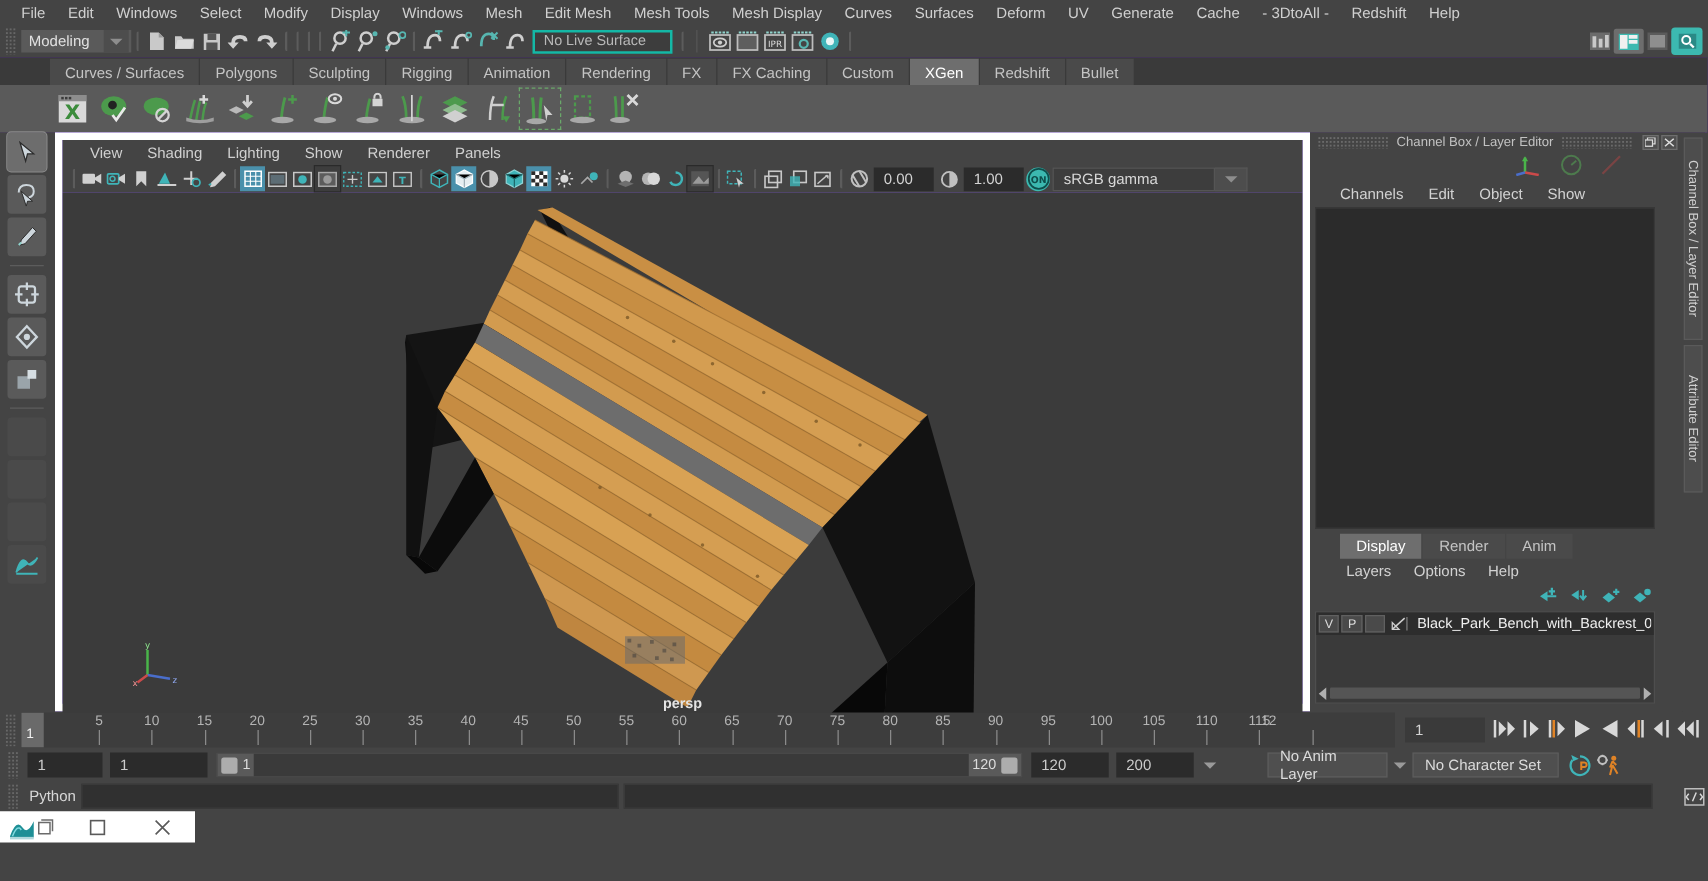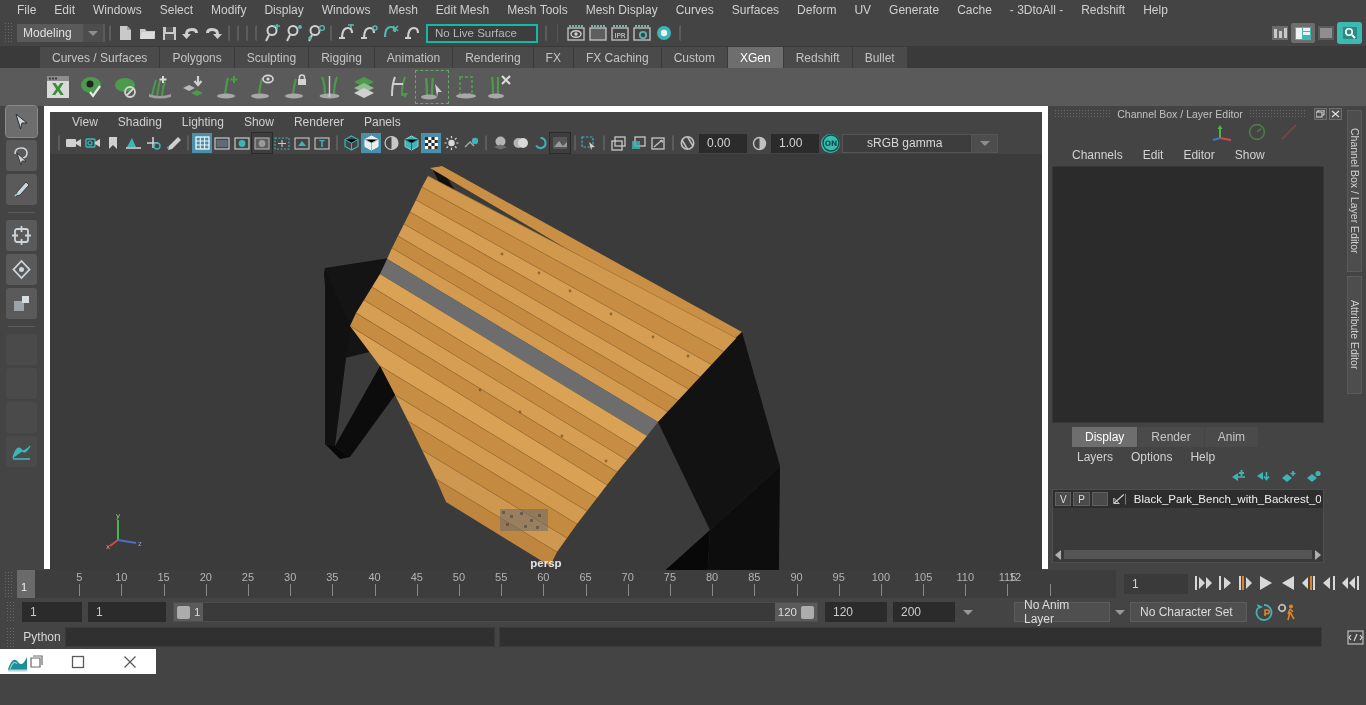--- a/index.html
+++ b/index.html
@@ -76,21 +76,21 @@
   #vpmenu .vm { padding:0 10px; font-size:12px; color:#d0d0d0; line-height:20px; }
   #vpbar { height:22px; background:#444; display:flex; align-items:center; padding-left:4px; }
   #vpbar .vi { width:20px;height:20px; display:flex;align-items:center;justify-content:center; position:relative; }
   #vpbar .vi.on { background:#4a90ab; }
   #vpbar .vi.framed { outline:1px solid #2a2a2a; background:#3d3d3d; }
   #vpcanvas { position:relative; background:#3b3b3b; overflow:hidden; }
   #persplabel { position:absolute; left:0; right:0; bottom:4px; text-align:center; font-size:11.5px; color:#e4e4e4; font-weight:bold; }
   #axisgiz { position:absolute; left:56px; bottom:20px; }
   .srgbsel {
     height:19px; width:130px; background:#3d3d3d; border:1px solid #555; color:#d8d8d8;
-    font-size:12px; display:flex; align-items:center; padding-left:24px; margin-left:2px;
+    font-size:12px; display:flex; align-items:center; padding-left:8px; margin-left:2px;
   }
   .srgbarw { width:26px; height:19px; background:#4d4d4d; border:1px solid #555; border-left:none;
     display:flex; align-items:center; justify-content:center; }
 
   
   #rightpanel { width:298px; background:#444; display:flex; flex-direction:column; }
   #rp-title { height:16px; display:flex; align-items:center; font-size:10.5px; color:#c2c2c2; position:relative; }
   .dotfill { flex:1; height:10px; background-image:radial-gradient(#6a6a6a 38%, transparent 40%); background-size:3px 3px; }
   .rp-btn { width:13px;height:12px; border:1px solid #6e6e6e; background:#4f4f4f; margin-left:2px;
     display:flex;align-items:center;justify-content:center; font-size:9px; color:#ddd; }
@@ -896,21 +896,21 @@
       <div>
         <svg width="18" height="18" viewBox="0 0 18 18">
             <path d="M2 16 L16 2" stroke="#7a4444" stroke-width="1.8"></path>
           </svg>
       </div>
     </div>
 
     <div id="rp-menu">
       <div class="rm">Channels</div>
       <div class="rm">Edit</div>
-      <div class="rm">Editor</div>
+      <div class="rm">Object</div>
       <div class="rm">Show</div>
     </div>
 
     <div id="chanbox"></div>
 
     <div id="lyrtabs" style="margin-top:4px;">
       <div class="lt active">Display</div>
       <div class="lt">Render</div>
       <div class="lt">Anim</div>
     </div>

